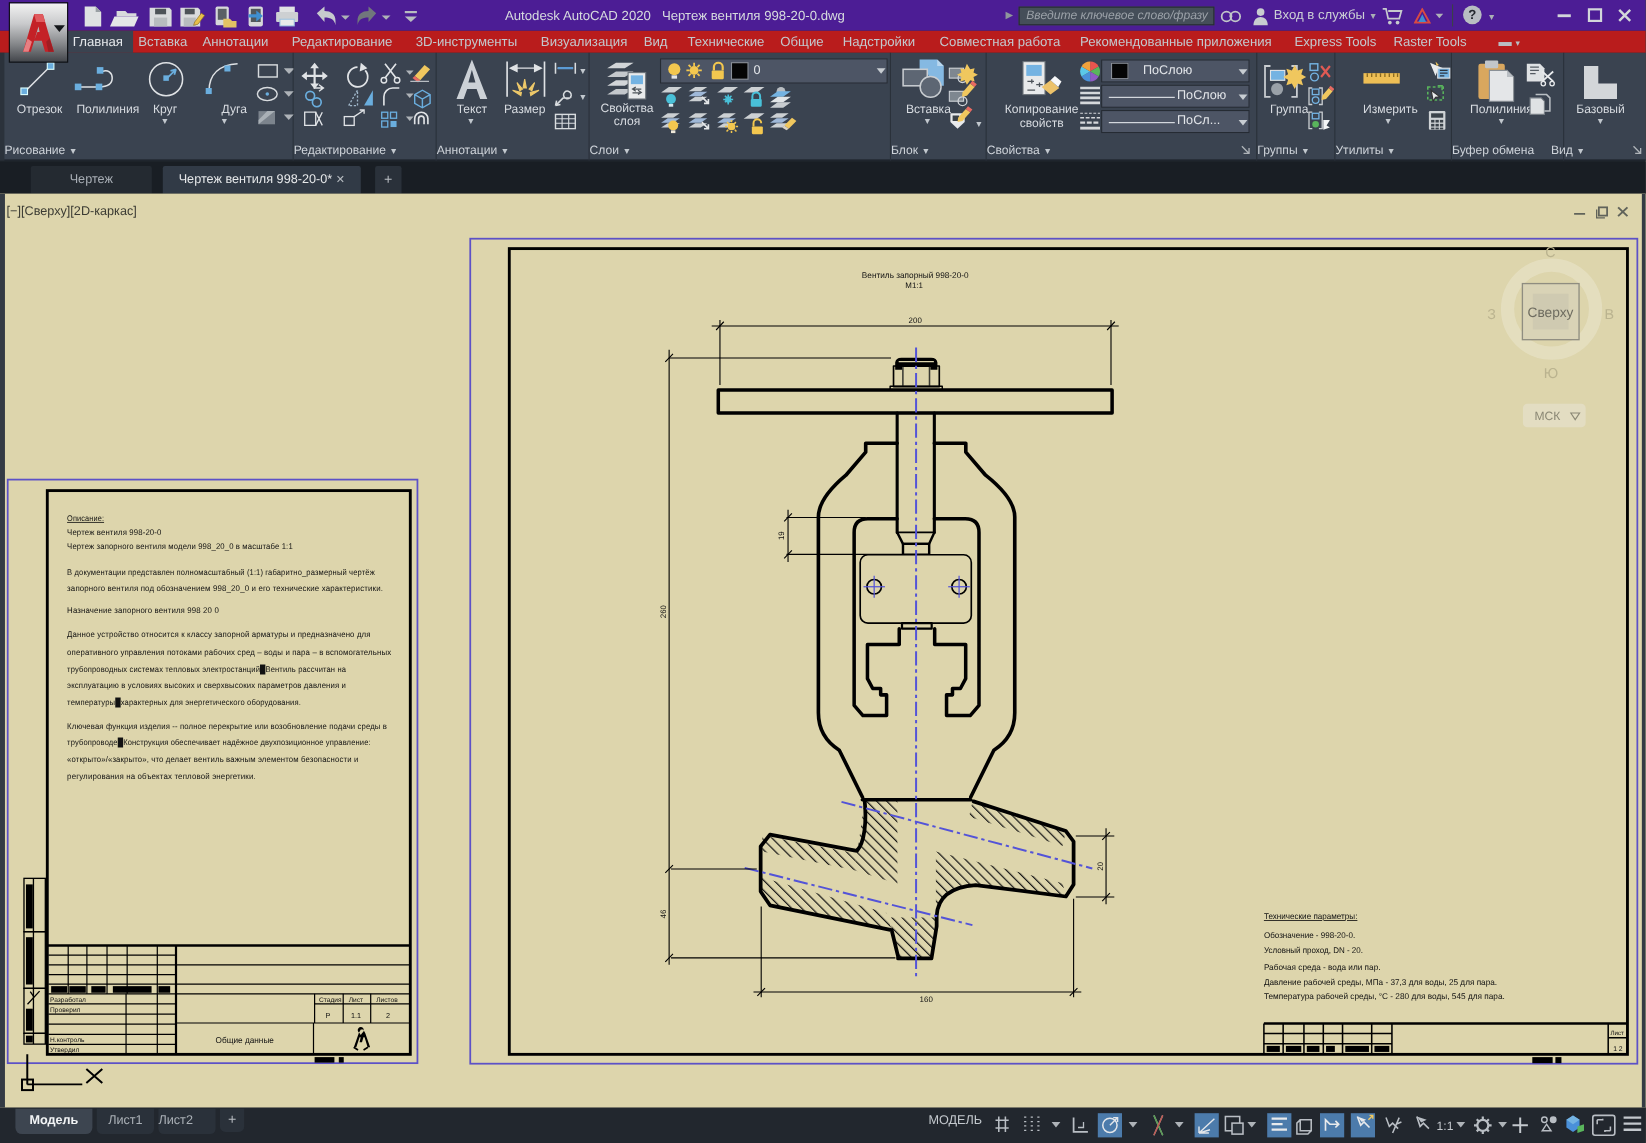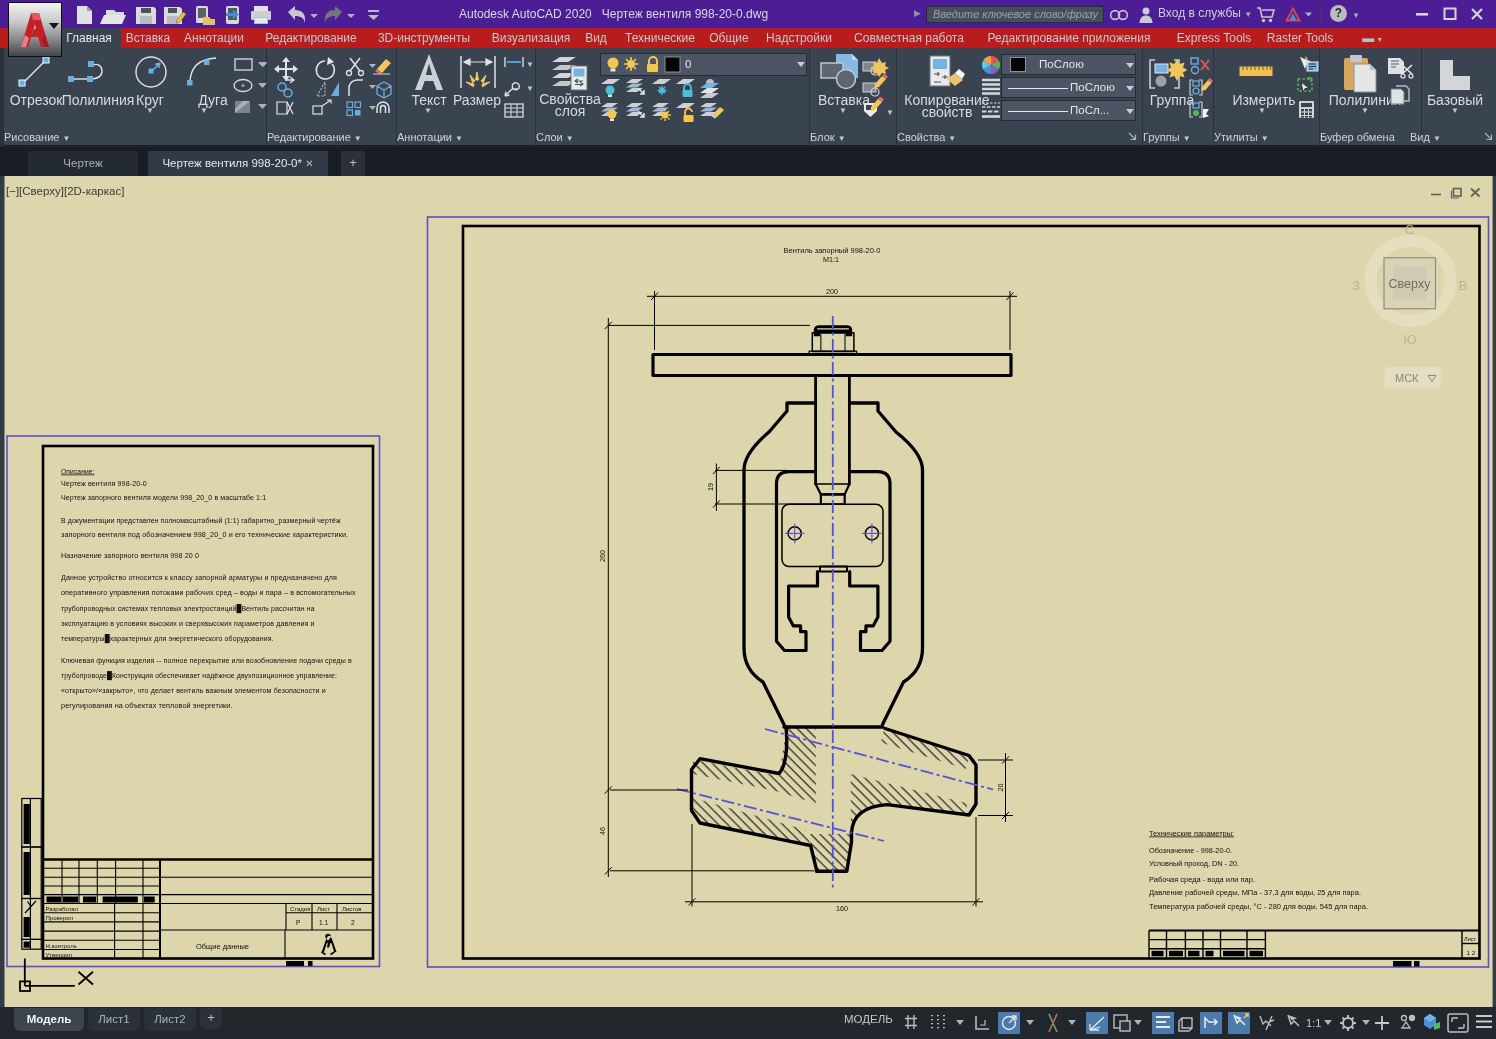--- a/index.html
+++ b/index.html
@@ -6,21 +6,21 @@
 .abs{position:absolute}
 #titlebar{position:absolute;left:0;top:0;width:1496px;height:28px;background:#4c1d95;color:#cfd3d8}
 #menurow{position:absolute;left:0;top:28px;width:1496px;height:20px;background:#b91c1c}
 #ribbon{position:absolute;left:0;top:48px;width:1496px;height:98px;background:#3a4350;border-bottom:1px solid #171c22}
 #filebar{position:absolute;left:0;top:147px;width:1496px;height:29px;background:#191e24}
 #canvas{position:absolute;left:0;top:176px;width:1496px;height:831px;background:#ddd5ac}
 #statusbar{position:absolute;left:0;top:1007px;width:1496px;height:32px;background:#22272e}
 .mtab{position:absolute;top:0;height:20px;line-height:20px;font-size:12px;color:#c3c8cd;text-align:center}
 .panel{position:absolute;top:0;height:98px;border-right:1px solid #2a313a}
 .plabel{position:absolute;bottom:3px;left:0;right:0;text-align:left;font-size:11px;color:#ced3d9}
-.blabel{position:absolute;text-align:center;font-size:14px;color:#d7dbe0;line-height:12px;white-space:nowrap}
+.blabel{position:absolute;text-align:center;font-size:11px;color:#d7dbe0;line-height:12px;white-space:nowrap}
 .dd{color:#c2c8ce;font-size:8px}
 .ftab{position:absolute;top:4px;height:25px;line-height:24px;font-size:11.5px;text-align:center;border-radius:2px 2px 0 0}
 svg{display:block}
 .combo{position:absolute;background:#4d5565;border:1px solid #252b33;color:#e3e6ea;font-size:11px}
 </style></head>
 <body>
 <div id="titlebar">
 
  <div class="abs" style="left:8px;top:2px;width:54px;height:55px;background:linear-gradient(180deg,#f2f2f2 0%,#c9cacc 35%,#85878a 70%,#43464b 100%);border:1px solid #0c0e10;z-index:30">
    <svg width="52" height="53" viewBox="0 0 52 53">
@@ -110,21 +110,21 @@
  <div class="mtab" style="left:121px;width:54px">Вставка</div>
  <div class="mtab" style="left:175px;width:78px">Аннотации</div>
  <div class="mtab" style="left:253px;width:116px">Редактирование</div>
  <div class="mtab" style="left:374px;width:100px">3D-инструменты</div>
  <div class="mtab" style="left:486px;width:90px">Визуализация</div>
  <div class="mtab" style="left:580px;width:32px">Вид</div>
  <div class="mtab" style="left:620px;width:80px">Технические</div>
  <div class="mtab" style="left:704px;width:50px">Общие</div>
  <div class="mtab" style="left:760px;width:78px">Надстройки</div>
  <div class="mtab" style="left:846px;width:126px">Совместная работа</div>
- <div class="mtab" style="left:976px;width:186px">Редактирование приложения</div>
+ <div class="mtab" style="left:976px;width:186px">Рекомендованные приложения</div>
  <div class="mtab" style="left:1172px;width:84px">Express Tools</div>
  <div class="mtab" style="left:1262px;width:76px">Raster Tools</div>
  <div class="mtab" style="left:1352px;width:40px;color:#b9bec3">▬ <span style="font-size:8px">▾</span></div>
 </div>
 <div id="ribbon">
  <div class="abs" style="left:0;top:0;width:4px;height:98px;background:#2b323b"></div>
 
  <div class="panel" style="left:4px;width:263px">
   <svg class="abs" style="left:12px;top:7px" width="40" height="34" viewBox="0 0 40 34">
         <line x1="7" y1="28" x2="30" y2="5" stroke="#dfe2e5" stroke-width="1.4"></line>
@@ -776,21 +776,21 @@
 <line x1="1431" y1="194.5" x2="1441" y2="194.5"></line>
 <rect x="1453.5" y="188.5" width="7.5" height="7.5"></rect>
         <path d="M1451.5,190.5 v7.5 h7.5" stroke-width="1.2"></path>
 <path d="M1471,188.5 L1479.5,196.5 M1471,196.5 L1479.5,188.5" stroke-width="1.8"></path>
 </g>
 </svg>
 </div>
 <div id="statusbar">
  <div class="abs" style="left:14px;top:1px;width:70px;height:23px;background:#3d4550;border-radius:0 0 6px 6px;color:#f2f4f5;font-weight:bold;font-size:11.5px;text-align:center;line-height:22px">Модель</div>
  <div class="abs" style="left:88px;top:1px;width:52px;height:23px;background:#2a313a;border-radius:0 0 5px 5px;color:#aab0b6;font-size:11.5px;text-align:center;line-height:22px">Лист1</div>
- <div class="abs" style="left:144px;top:1px;width:52px;height:23px;background:#2a313a;border-radius:0 0 5px 5px;color:#aab0b6;font-size:11.5px;text-align:center;line-height:22px">Лист2</div>
+ <div class="abs" style="left:144px;top:1px;width:52px;height:23px;background:#2a313a;border-radius:0 0 5px 5px;color:#aab0b6;font-size:11.5px;line-height:22px">Лист2</div>
  <div class="abs" style="left:200px;top:1px;width:22px;height:21px;background:#2a313a;border-radius:0 0 5px 5px;color:#b8bdc2;font-size:13px;text-align:center;line-height:20px">+</div>
  <div class="abs" style="left:844px;top:6px;color:#c3c8cd;font-size:11.5px">МОДЕЛЬ</div>
  <svg class="abs" style="left:904px;top:3px" width="592" height="26" viewBox="0 0 592 26">
   <g stroke="#b9bec4" stroke-width="1.4" fill="none">
    <path d="M4 5 v14 M10 5 v14 M1 8.5 h12 M1 15.5 h12"></path>
    <g stroke-dasharray="1.2 2.8" stroke-width="2">
           <path d="M28 5 v15 M34 5 v15 M40 5 v15"></path>
         </g>
   </g>
   <path d="M52 10 l4 5 4 -5 z" fill="#aeb3b8"></path>

